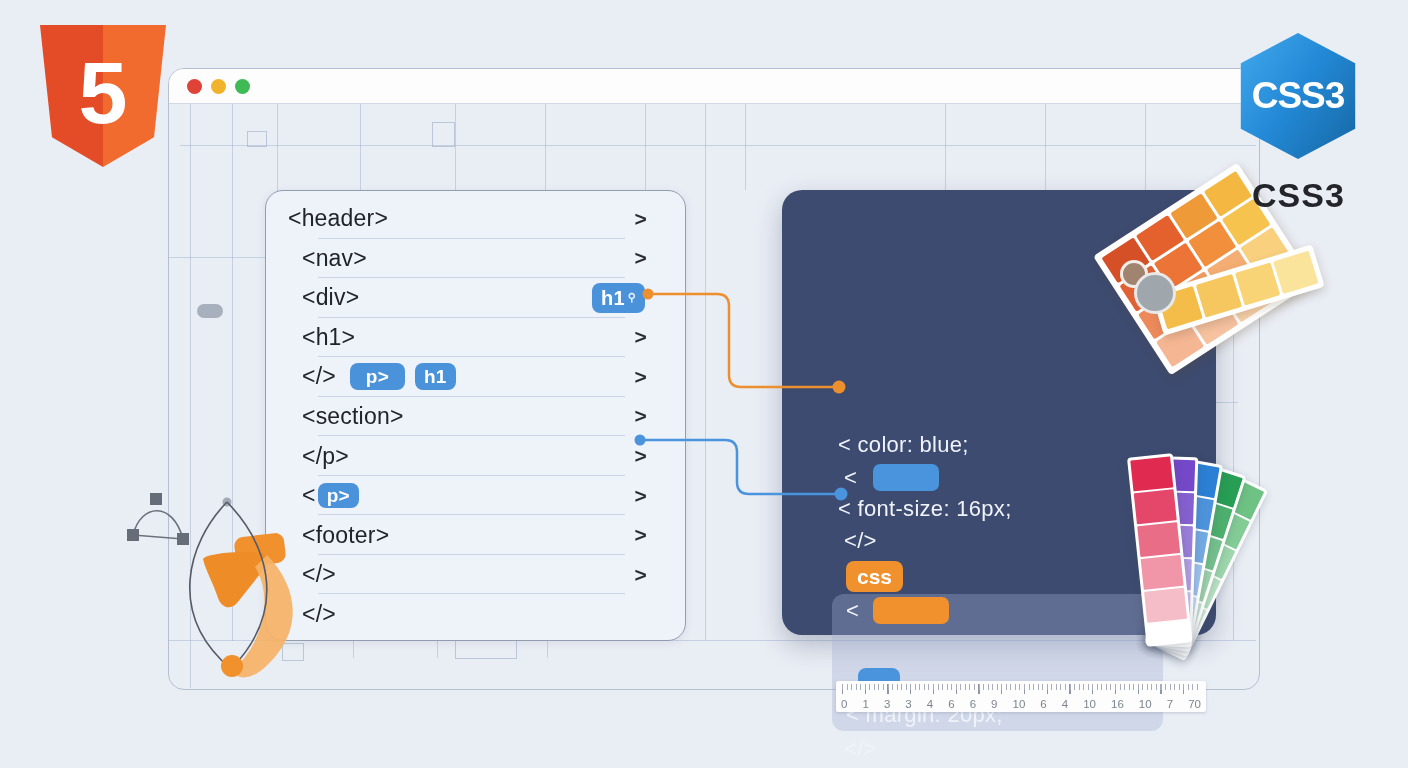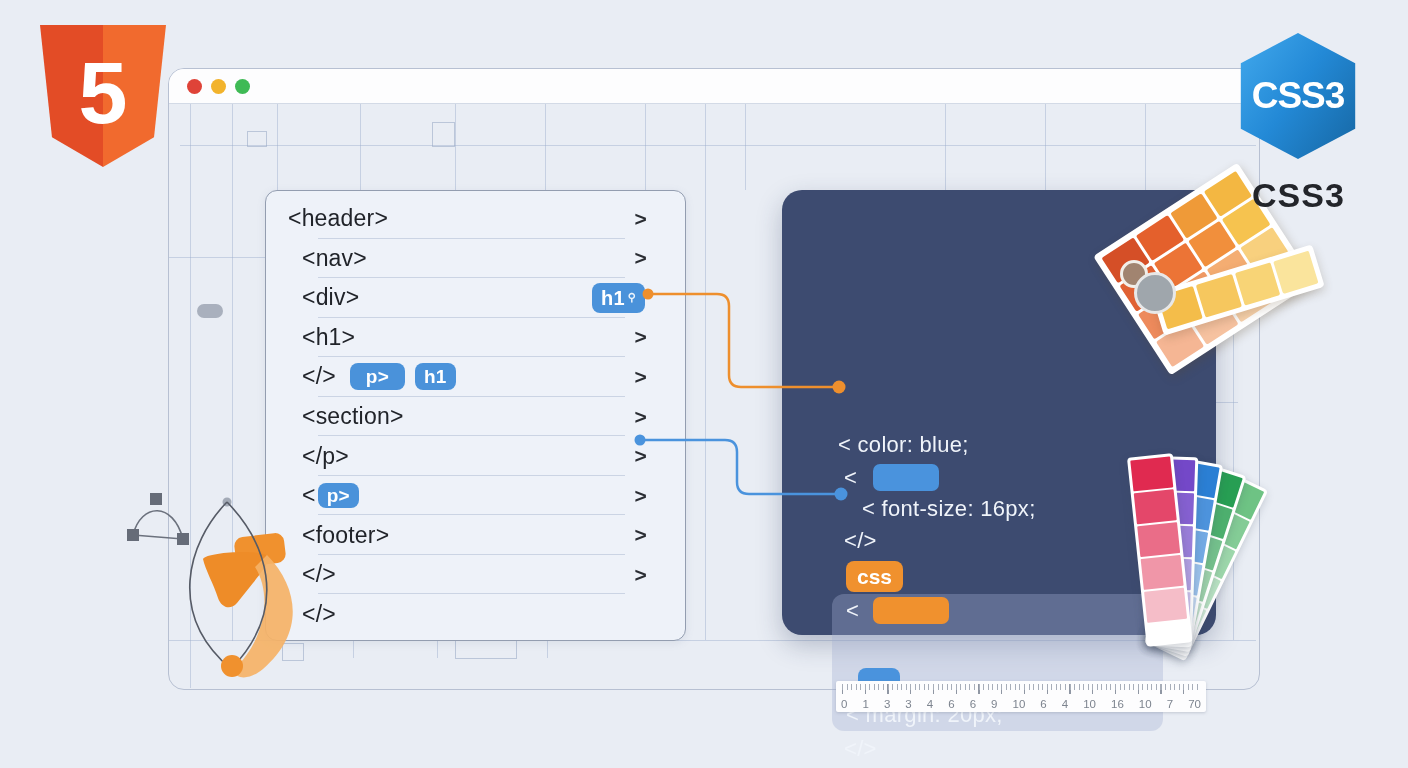--- a/index.html
+++ b/index.html
@@ -14,23 +14,23 @@
   
   .browser{position:absolute;left:168px;top:68px;width:1090px;height:620px;
            border:1.5px solid #b7c0d2;border-radius:16px;z-index:1;}
   .browser-bar{position:absolute;left:0;top:0;right:0;height:34px;background:#fdfdfe;
                border-bottom:1px solid #d3dae6;border-radius:15px 15px 0 0;
                display:flex;align-items:center;padding-left:18px;gap:9px;}
   .dot{width:15px;height:15px;border-radius:50%;}
   .dot.r{background:#df4338;} .dot.y{background:#f2b32c;} .dot.g{background:#3fba55;}
   
   .html-panel{position:absolute;left:265px;top:190px;width:421px;height:451px;
-              background:#eef2f9;border:1.5px solid #939db0;border-radius:12px;z-index:2;
+              background:#eef2f9;border:1.5px solid #939db0;border-radius:18px;z-index:2;
               display:flex;flex-direction:column;padding:8px 0 6px 0;box-sizing:border-box;
-              box-shadow:0 2px 8px rgba(100,115,150,.12);}
+              box-shadow:0 2px 8px rgba(100,115,150,.12);justify-content:flex-end;}
   .hrow{flex:1;display:flex;align-items:center;position:relative;color:#202329;
         font-size:23px;font-weight:500;letter-spacing:.2px;}
   .hrow.sep::after{content:"";position:absolute;left:52px;right:60px;bottom:0;height:1px;background:#cbd4e4;}
   .ind0{padding-left:22px;} .ind1{padding-left:36px;}
   .chev{margin-left:auto;margin-right:38px;font-size:21px;font-weight:600;color:#2a2d33;}
   .bchip{display:inline-flex;align-items:center;background:#4a92da;color:#fff;border-radius:8px;
          font-size:19px;font-weight:700;padding:4px 12px;line-height:1;}
   .bchip.wide{padding:4px 16px;margin-left:14px;}
   .bchip.small{padding:4px 9px;margin-left:10px;}
   .bchip.inline{padding:3px 9px;margin-left:2px;}
@@ -189,21 +189,21 @@
       <span class="chev"></span>
     </div>
   </div>
 
   <div class="css-panel">
     <div class="crow" style="left:56px;top:242px;">&lt; color: blue;</div>
     <div class="crow" style="left:62px;top:274px;">
       <span>&lt;</span>
       <span class="bluechip" style="width:66px;height:27px;margin-left:16px;"></span>
     </div>
-    <div class="crow" style="left:56px;top:306px;margin-left:24px;">&lt; font-size: 16px;</div>
+    <div class="crow" style="left:56px;top:306px;">&lt; font-size: 16px;</div>
     <div class="crow" style="left:62px;top:338px;">&lt;/&gt;</div>
     <div class="css-chip">css</div>
     <div class="inner-panel">
       <div class="crow" style="left:14px;top:3px;">
         <span>&lt;</span>
         <span class="ochip" style="width:76px;height:27px;margin-left:14px;"></span>
       </div>
       <div class="bluechip" style="position:absolute;left:26px;top:74px;width:42px;height:30px;border-radius:8px;"></div>
       <div class="crow" style="left:14px;top:108px;">&lt; margin: 20px;</div>
     </div>

